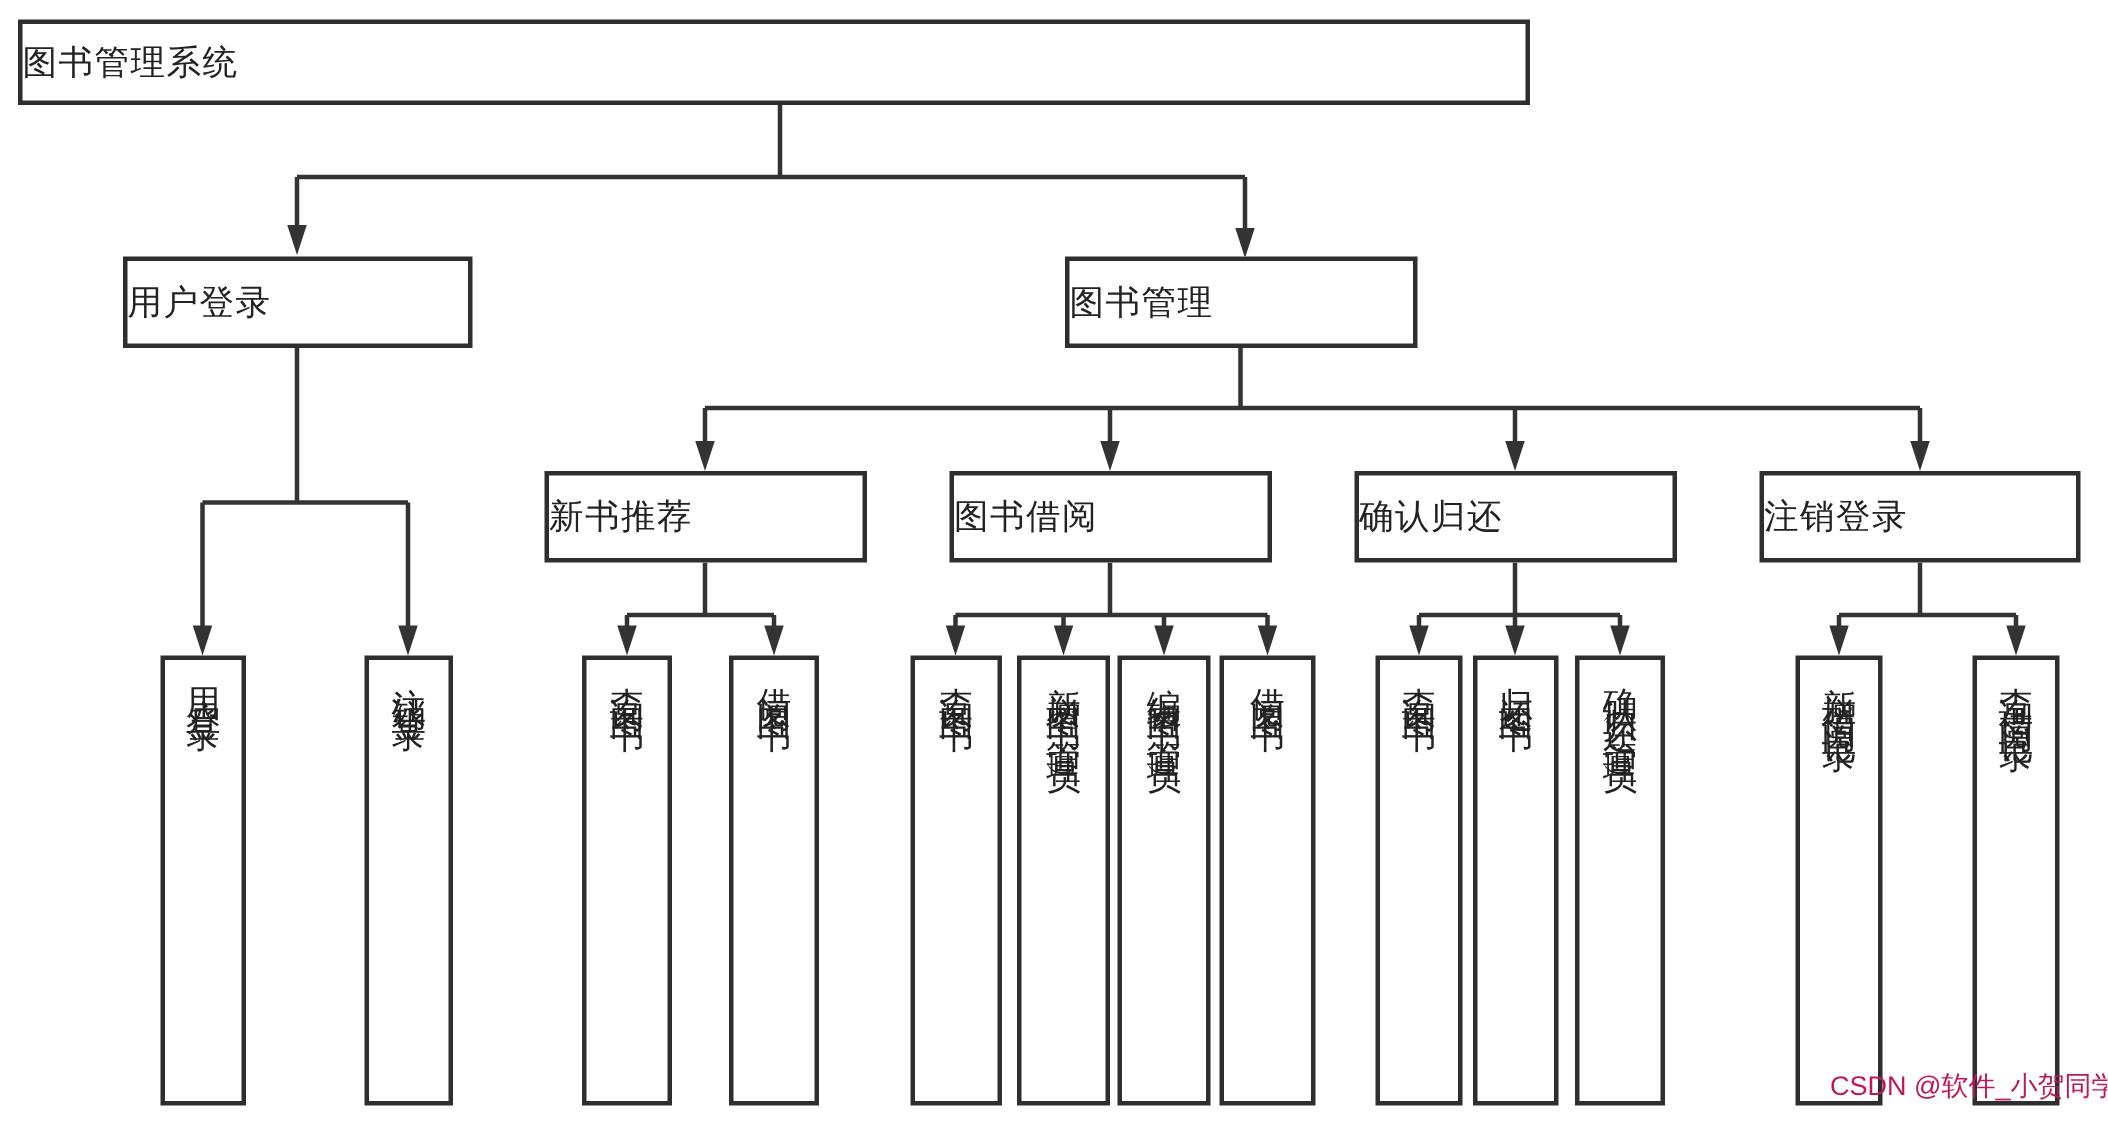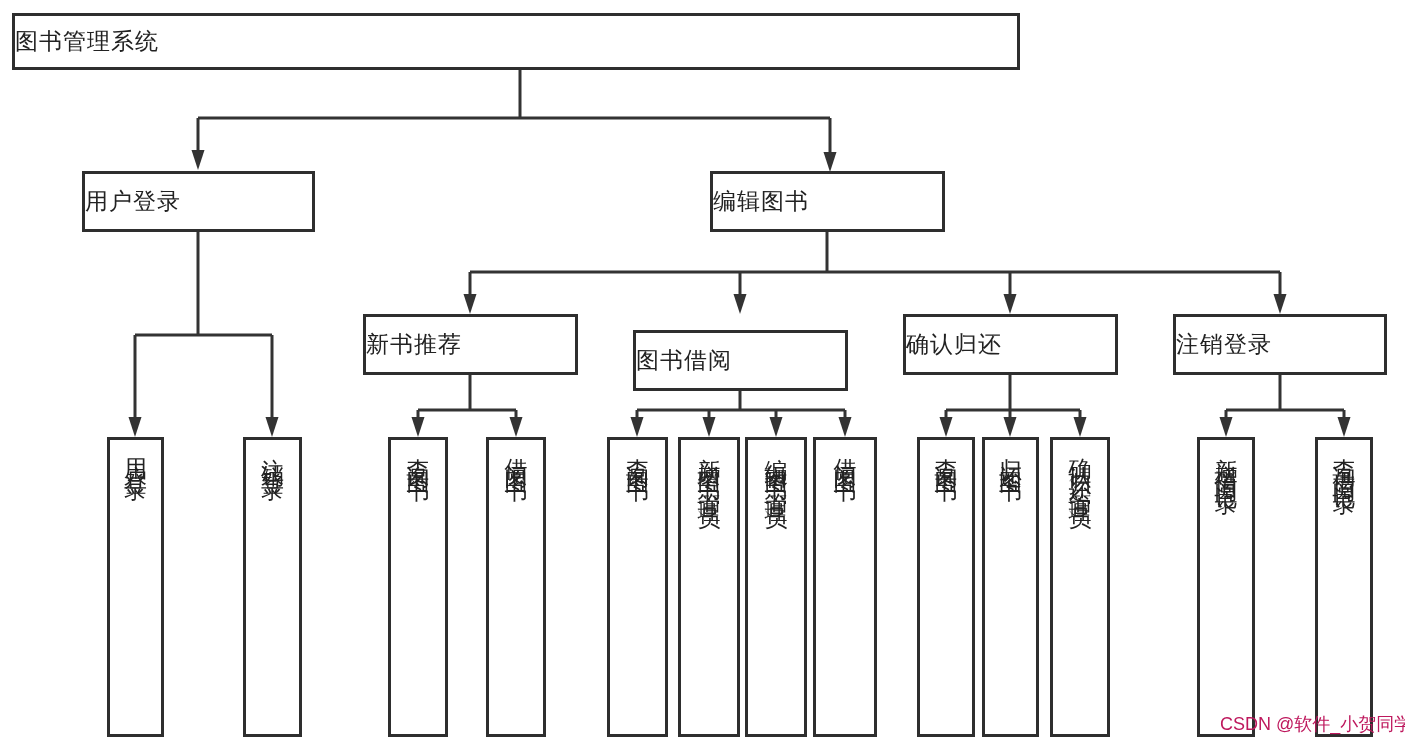--- a/index.html
+++ b/index.html
@@ -128,27 +128,27 @@
   </svg>
 
   <div class="node h" style="left:12px;top:13px;width:1008px;height:57px">
     <span>图书管理系统</span>
   </div>
 
   <div class="node h" style="left:82px;top:171px;width:233px;height:61px">
     <span>用户登录</span>
   </div>
   <div class="node h" style="left:710px;top:171px;width:235px;height:61px">
-    <span>编辑图书</span>
+    <span>图书管理</span>
   </div>
 
   <div class="node h" style="left:363px;top:314px;width:215px;height:61px">
     <span>新书推荐</span>
   </div>
-  <div class="node h" style="left:633px;top:330px;width:215px;height:61px">
+  <div class="node h" style="left:633px;top:314px;width:215px;height:61px">
     <span>图书借阅</span>
   </div>
   <div class="node h" style="left:903px;top:314px;width:215px;height:61px">
     <span>确认归还</span>
   </div>
   <div class="node h" style="left:1173px;top:314px;width:214px;height:61px">
     <span>注销登录</span>
   </div>
 
   <div class="node v" style="left:107px;top:437px;width:57px;height:300px">

